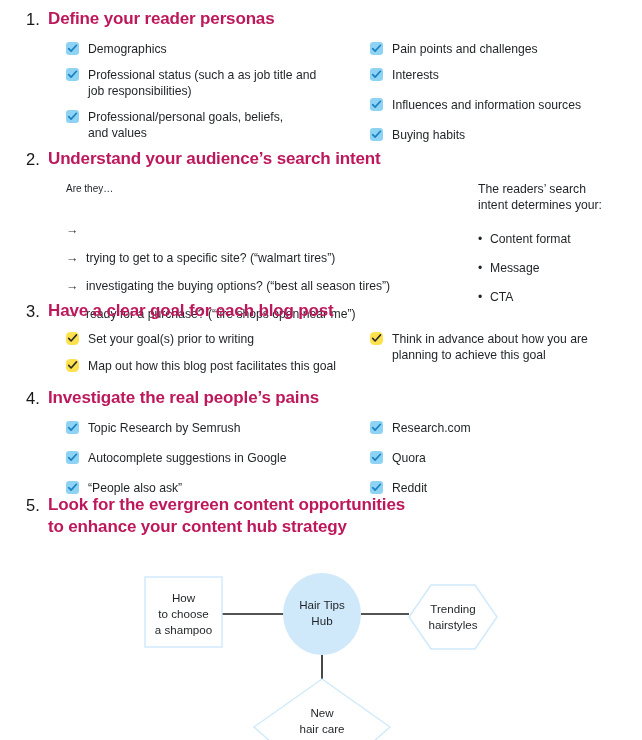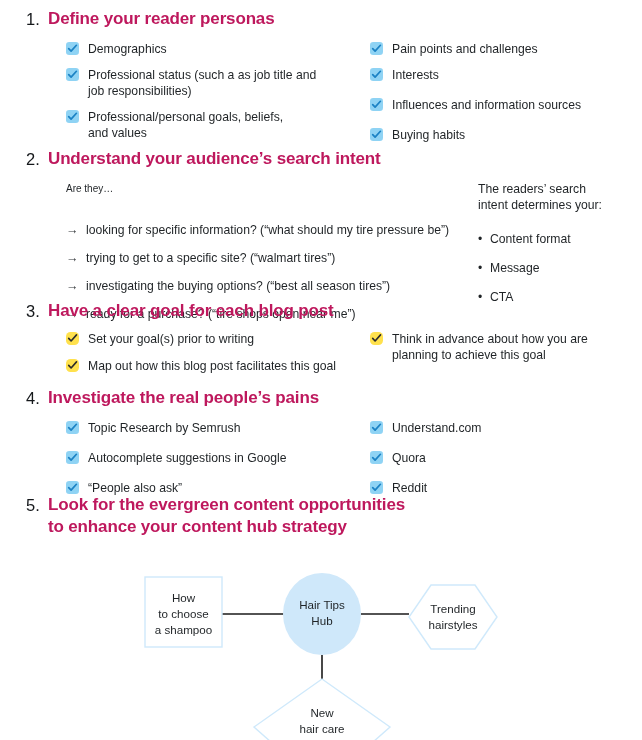--- a/index.html
+++ b/index.html
@@ -250,21 +250,20 @@
       <span class="sec-title">Understand your audience’s search intent</span>
     </div>
   </div>
 
   <div class="cols" style="top:181px; height:115px;">
     <div class="col col-left" style="width:420px;">
       <div class="are-they">Are they…</div>
 
       <div class="arrow-item">
         <span class="arrow-glyph">→</span>
-        <span class="arrow-text">looking for specific information? (“what should my tire pressure be”)</span>
       </div>
       <div class="arrow-item">
         <span class="arrow-glyph">→</span>
         <span class="arrow-text">trying to get to a specific site? (“walmart tires”)</span>
       </div>
       <div class="arrow-item">
         <span class="arrow-glyph">→</span>
         <span class="arrow-text">investigating the buying options? (“best all season tires”)</span>
       </div>
       <div class="arrow-item">
@@ -374,21 +373,21 @@
     </div>
 
     <div class="col col-right">
       <div class="item" style="margin-bottom:14px;">
         <span class="chk">
           <svg width="13" height="13" viewBox="0 0 13 13">
             <rect x="0" y="0" width="13" height="13" rx="3.2" fill="#8fd3f4"></rect>
             <path d="M2.7 6.6 L5.1 9.1 L10.4 3.3" stroke="#1b82c4" stroke-width="1.7" fill="none" stroke-linecap="round" stroke-linejoin="round"></path>
           </svg>
         </span>
-        <span class="item-text">Understand.com</span>
+        <span class="item-text">Research.com</span>
       </div>
       <div class="item" style="margin-bottom:14px;">
         <span class="chk">
           <svg width="13" height="13" viewBox="0 0 13 13">
             <rect x="0" y="0" width="13" height="13" rx="3.2" fill="#8fd3f4"></rect>
             <path d="M2.7 6.6 L5.1 9.1 L10.4 3.3" stroke="#1b82c4" stroke-width="1.7" fill="none" stroke-linecap="round" stroke-linejoin="round"></path>
           </svg>
         </span>
         <span class="item-text">Quora</span>
       </div>

